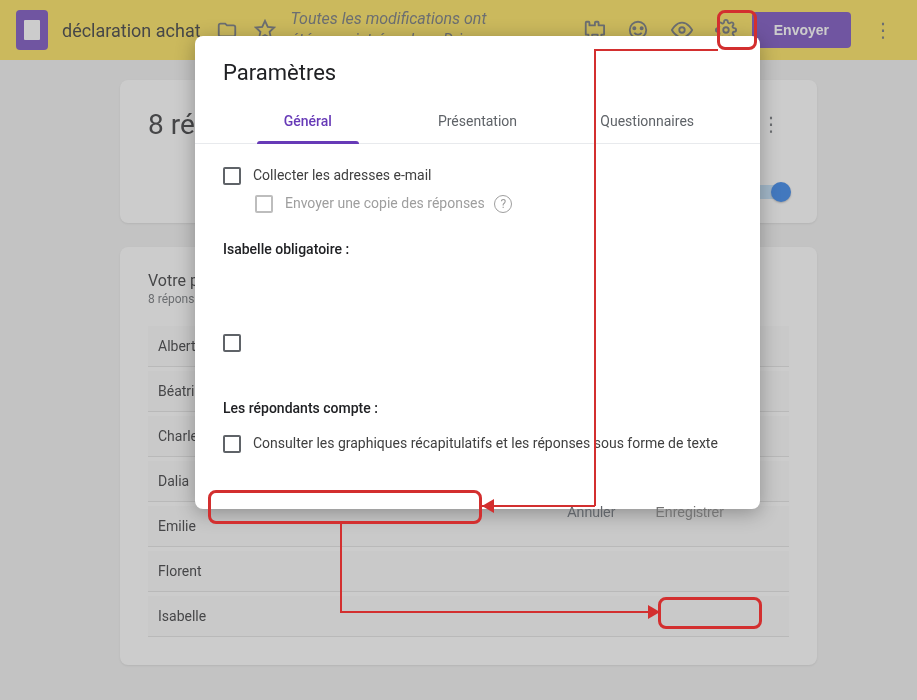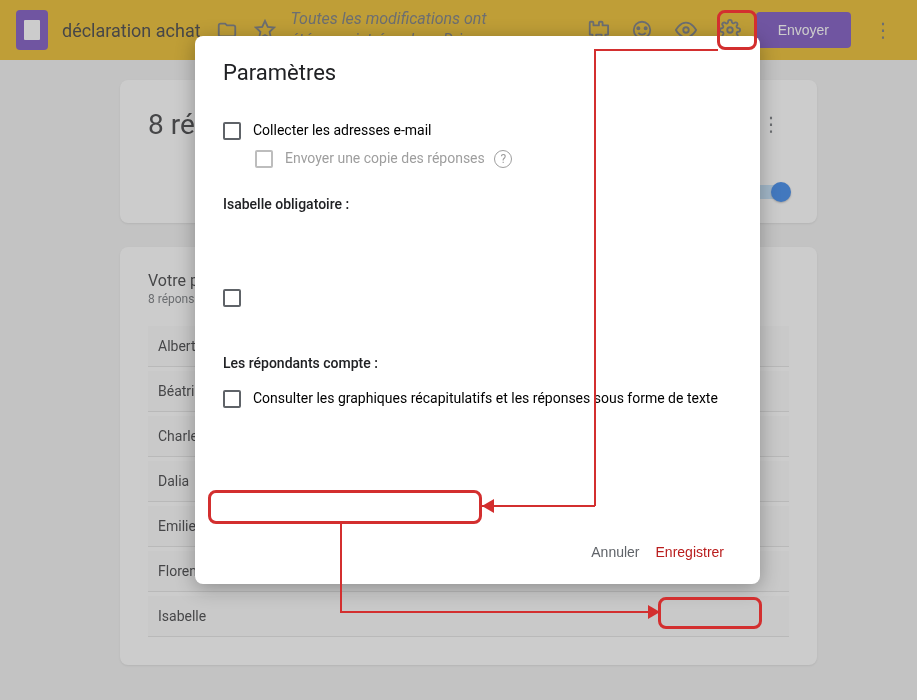--- a/index.html
+++ b/index.html
@@ -6,21 +6,21 @@
     body {
       font-family: 'Google Sans', Roboto, Arial, sans-serif;
       background: #f0f0f0;
       width: 917px;
       height: 700px;
       position: relative;
       overflow: hidden;
     }
     
     .header {
-      background: #eab308;
+      background: #fde047;
       height: 60px;
       display: flex;
       align-items: center;
       padding: 0 16px;
       gap: 14px;
     }
     .form-icon {
       width: 32px;
       height: 40px;
       background: #673ab7;
@@ -58,21 +58,21 @@
     }
     .header-spacer { flex: 1; }
     .header-icons { display: flex; gap: 20px; align-items: center; }
     .send-btn {
       background: #673ab7;
       color: white;
       border: none;
       padding: 10px 22px;
       border-radius: 4px;
       font-size: 14px;
-      font-weight: 400;
+      font-weight: 700;
       cursor: pointer;
     }
     .more-icon { font-size: 20px; color: #5f6368; cursor: pointer; padding: 8px; }
 
     
     .bg-content {
       padding: 20px 100px 20px 120px;
     }
     .bg-card {
       background: white;
@@ -128,21 +128,21 @@
       background: rgba(128,128,128,0.4);
       z-index: 10;
     }
 
     
     .modal {
       position: absolute;
       top: 36px;
       left: 195px;
       width: 565px;
-      height: 548px;
+      height: 473px;
       background: white;
       border-radius: 8px;
       z-index: 20;
       box-shadow: 0 4px 20px rgba(0,0,0,0.3);
       display: flex;
       flex-direction: column;
     }
     .modal-title {
       font-size: 22px;
       color: #202124;
@@ -204,21 +204,21 @@
       display: flex;
       align-items: center;
       justify-content: center;
     }
     .checkbox.checked::after {
       content: '✓';
       color: white;
       font-size: 13px;
       font-weight: bold;
     }
-    .check-label { font-size: 14px; color: #000000; line-height: 1.4; }
+    .check-label { font-size: 14px; color: #404040; line-height: 1.4; }
     .check-label.disabled { color: #9e9e9e; }
     .help-icon {
       width: 18px;
       height: 18px;
       border: 1.5px solid #9e9e9e;
       border-radius: 50%;
       display: inline-flex;
       align-items: center;
       justify-content: center;
       font-size: 12px;
@@ -228,34 +228,35 @@
     .section-title {
       font-size: 14px;
       font-weight: 500;
       color: #202124;
       margin: 28px 0 16px;
     }
     .sub-text { font-size: 13px; color: #80868b; margin-top: 2px; }
     .modal-footer {
       display: flex;
       justify-content: flex-end;
+      gap: 24px;
       padding: 14px 28px 18px;
       align-items: center;
     }
     .btn-text {
       background: none;
       border: none;
       color: #5f6368;
       font-size: 14px;
       font-weight: 500;
       cursor: pointer;
       padding: 6px 8px;
     }
     .btn-save {
-      color: #b91c1c;
+      color: #737373;
     }
 
     
     .hl {
       position: absolute;
       border: 3px solid #d32f2f;
       border-radius: 8px;
       z-index: 30;
       pointer-events: none;
     }
@@ -353,20 +354,25 @@
     <div class="list-item">Emilie</div>
     <div class="list-item">Florent</div>
     <div class="list-item">Isabelle</div>
   </div>
 </div>
 
 <div class="overlay"></div>
 
 <div class="modal">
   <div class="modal-title">Paramètres</div>
+  <div class="tabs">
+    <div class="tab active">Général</div>
+    <div class="tab">Présentation</div>
+    <div class="tab">Questionnaires</div>
+  </div>
   <div class="modal-body">
     <div class="check-row">
       <div class="checkbox"></div>
       <div class="check-label">Collecter les adresses e-mail</div>
     </div>
     <div class="check-row indent" style="margin-top:8px">
       <div class="checkbox disabled"></div>
       <div class="check-label disabled">
         <span>Envoyer une copie des réponses</span>
         <span class="help-icon">?</span>

